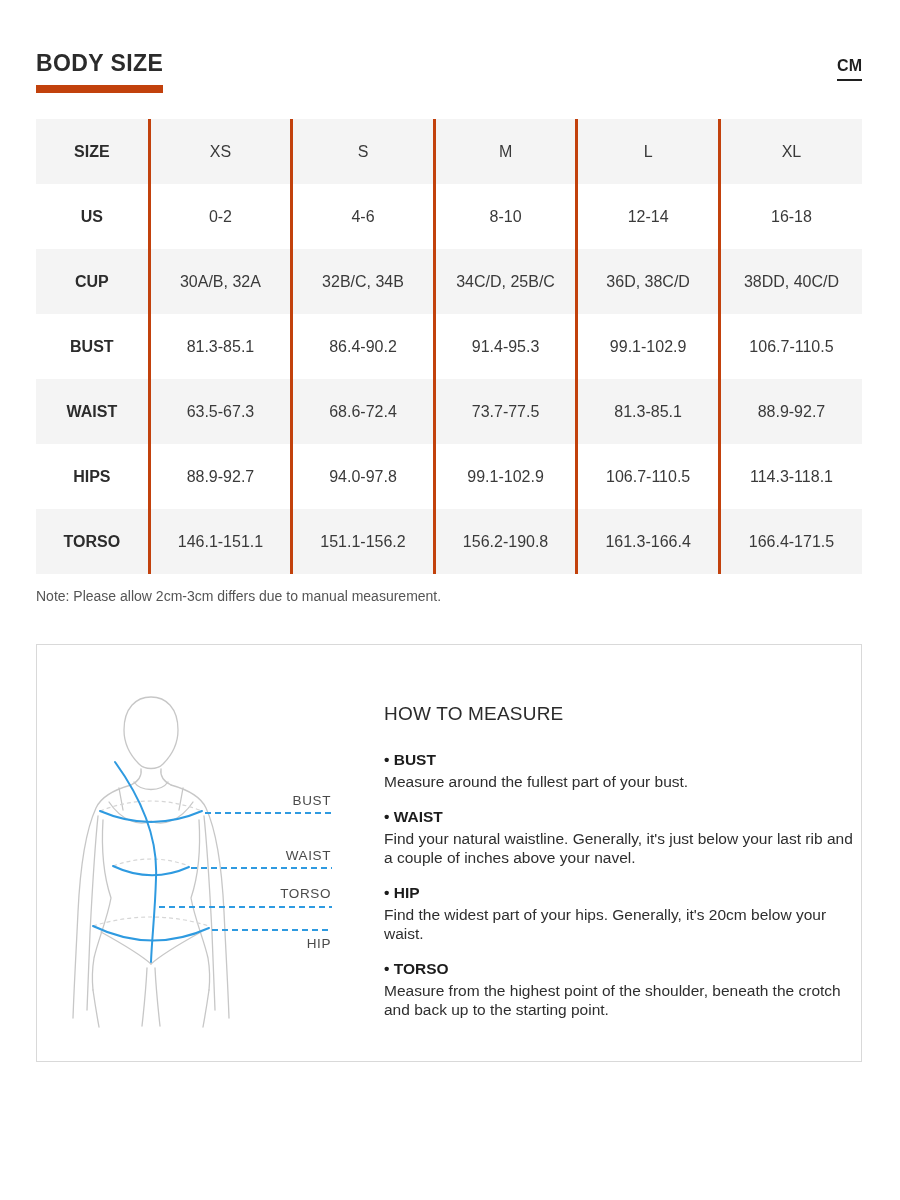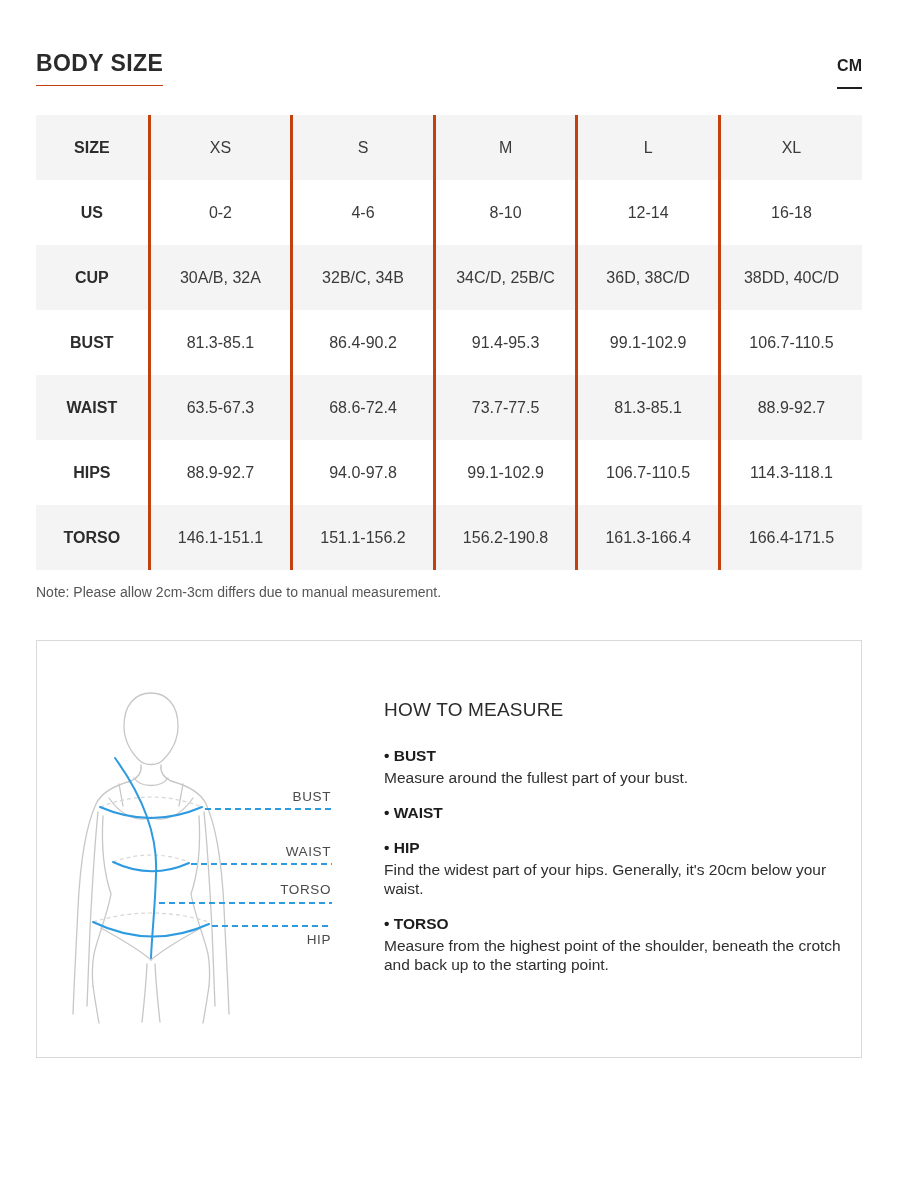--- a/index.html
+++ b/index.html
@@ -8,25 +8,25 @@
     background: #ffffff;
     font-family: "Liberation Sans", sans-serif;
     color: #333;
   }
   .page { padding: 50px 38px 0 36px; }
 
   
   .header-row { display: flex; justify-content: space-between; align-items: flex-start; }
   .title {
     font-size: 23px; font-weight: bold; letter-spacing: 0.4px; color: #2b2b2b;
-    border-bottom: 1px solid #c2410c; padding-bottom: 8px;
+    border-bottom: 8px solid #c2410c; padding-bottom: 8px;
   }
   .unit {
     font-size: 16px; font-weight: bold; color: #1f1f1f;
-    border-bottom: 2px solid #1f1f1f; padding-bottom: 12px; margin-top: 7px;
+    border-bottom: 2px solid #1f1f1f; padding-bottom: 4px; margin-top: 7px;
   }
 
   
   table.size-table {
     width: 826px; border-collapse: collapse; table-layout: fixed; margin-top: 26px;
   }
   .size-table col.c-label { width: 13.7%; }
   .size-table th, .size-table td {
     height: 65px; text-align: center; vertical-align: middle;
     font-size: 16px; font-weight: normal; color: #3a3a3a;
@@ -196,20 +196,21 @@
 
     <div class="howto">
       <div class="howto-title">HOW TO MEASURE</div>
       <div id="measure-items">
           <div class="m-item">
             <div class="m-term">BUST</div>
             <div class="m-desc">Measure around the fullest part of your bust.</div>
           </div>
           <div class="m-item">
             <div class="m-term">WAIST</div>
+            <div class="m-desc">Find your natural waistline. Generally, it's just below your last rib and a couple of inches above your navel.</div>
           </div>
           <div class="m-item">
             <div class="m-term">HIP</div>
             <div class="m-desc">Find the widest part of your hips. Generally, it's 20cm below your waist.</div>
           </div>
           <div class="m-item">
             <div class="m-term">TORSO</div>
             <div class="m-desc">Measure from the highest point of the shoulder, beneath the crotch and back up to the starting point.</div>
           </div>
         </div>

